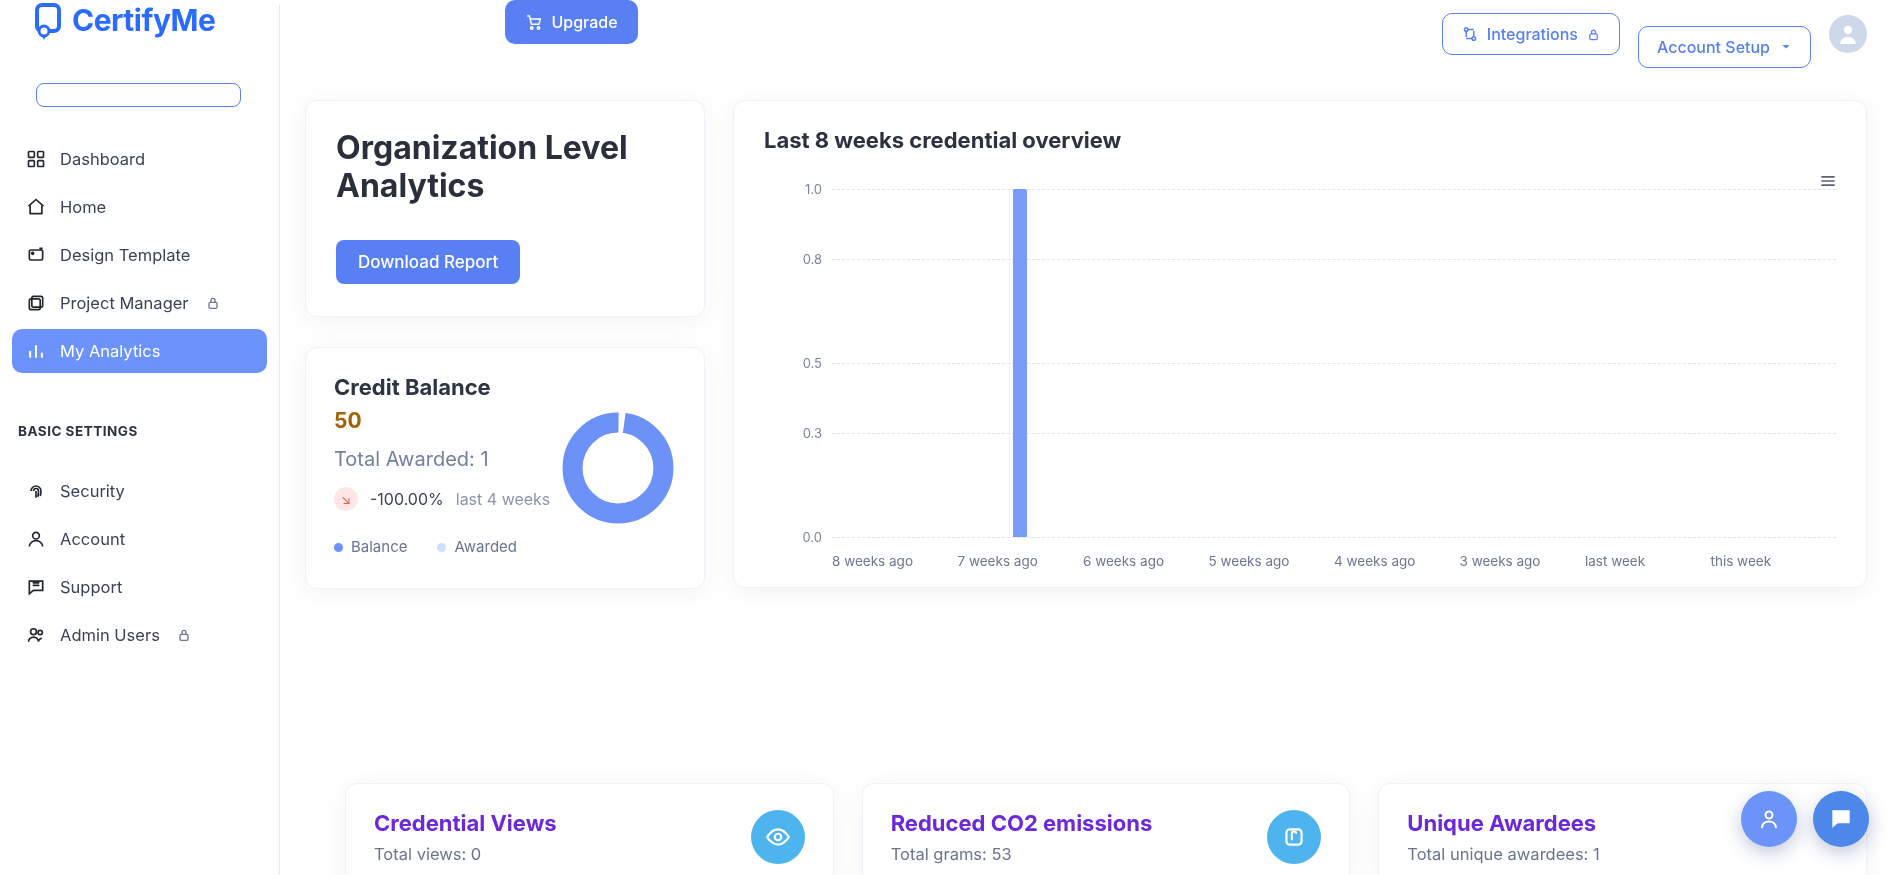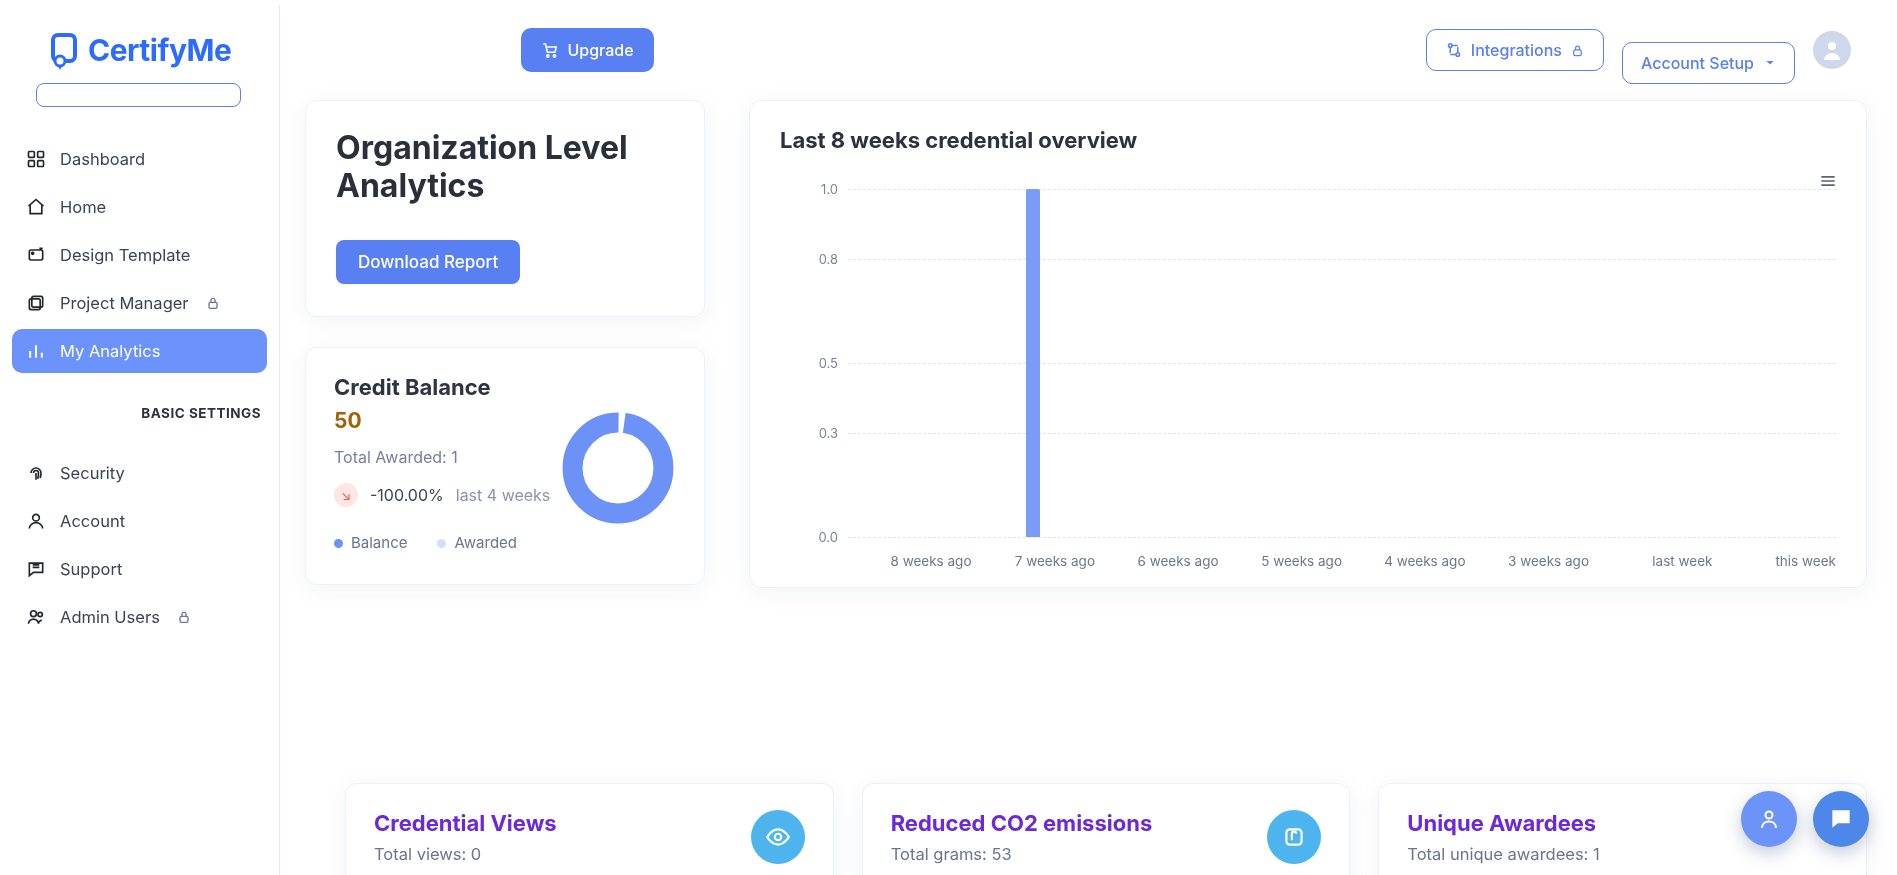--- a/index.html
+++ b/index.html
@@ -10,72 +10,72 @@
     --border:#e4e8f0;
     --bg:#ffffff;
     --card-shadow:0 4px 24px rgba(40,50,80,0.06);
     --sidebar-active:#6c93fb;
     --light-blue:#4db4ed;
     --donut:#6c92f7;
   }
   *{box-sizing:border-box;font-family:Inter,Arial,Helvetica,sans-serif;}
   body{margin:0;background:var(--bg);color:var(--text);width:1897px;height:875px;overflow:hidden;position:relative;}
   
-  .topbar{position:absolute;top:0;left:0;right:0;height:100px;display:flex;align-items:center;padding:0 46px;}
+  .topbar{position:absolute;top:0;left:0;right:0;height:100px;display:flex;align-items:flex-start;padding:0 30px;}
   .logo{display:flex;align-items:center;gap:2px;font-size:30px;font-weight:700;color:#2c6bff;letter-spacing:-0.5px;}
   .logo svg{flex:0 0 auto;}
   .topbar .spacer{flex:1;}
   .btn{display:inline-flex;align-items:center;gap:8px;border:none;border-radius:10px;padding:12px 20px;font-size:16px;font-weight:500;cursor:pointer;}
   .btn-primary{background:var(--brand);color:#fff;}
   .btn-outline{background:#fff;color:var(--brand);border:1.6px solid var(--brand);padding:10px 18px;border-radius:10px;}
   .top-actions{display:flex;align-items:center;gap:18px;}
   .avatar{width:38px;height:38px;border-radius:50%;background:#cfd8ea;display:flex;align-items:center;justify-content:center;color:#fff;}
   .upgrade-wrap{margin-left:290px;}
   
   .sidebar{position:absolute;top:5px;left:0;width:280px;bottom:0;border-right:1px solid var(--border);padding:0 12px;overflow:hidden;}
   .sidebar-scroll{position:absolute;top:78px;left:12px;right:12px;bottom:0;}
   .topup{position:relative;border:1.5px solid var(--brand);border-radius:8px;height:24px;width:205px;margin-left:24px;overflow:hidden;}
   .topup span{position:absolute;top:-14px;left:0;right:0;text-align:center;font-size:12px;color:#7a8aa9;letter-spacing:1px;font-weight:600;}
   .nav{margin-top:30px;display:flex;flex-direction:column;gap:4px;}
   .nav-item{display:flex;align-items:center;gap:14px;padding:12px 14px;border-radius:10px;color:#3a4256;font-size:16.5px;cursor:pointer;}
   .nav-item.active{background:var(--sidebar-active);color:#fff;}
   .nav-item .ico{width:20px;height:20px;flex:0 0 20px;color:#23262e;}
   .nav-item.active .ico{color:#fff;}
   .nav-item .lock{margin-left:2px;width:16px;height:16px;color:#6c7594;}
-  .section-label{margin:32px 6px 10px 6px;font-size:13.5px;font-weight:700;letter-spacing:0.5px;color:#2d3240;text-align:right;}
-  
-  .main{position:absolute;top:100px;left:305px;right:30px;bottom:0;display:flex;gap:44px;}
+  .section-label{margin:50px 6px 10px 6px;font-size:13.5px;font-weight:700;letter-spacing:0.5px;color:#2d3240;}
+  
+  .main{position:absolute;top:100px;left:305px;right:30px;bottom:0;display:flex;gap:28px;}
   .col-left{width:400px;flex:0 0 400px;display:flex;flex-direction:column;gap:30px;}
   .col-right{flex:1;display:flex;flex-direction:column;gap:30px;}
   .card{background:#fff;border:1px solid #eef1f7;border-radius:12px;box-shadow:var(--card-shadow);}
   .org-card{padding:28px 30px 32px 30px;}
   .org-title{font-size:32px;font-weight:700;line-height:1.2;color:#2a2f3c;}
   .dl-btn{margin-top:34px;background:var(--brand);color:#fff;border:none;border-radius:8px;padding:12px 22px;font-size:17px;font-weight:500;cursor:pointer;}
   .credit-card{padding:26px 28px 32px 28px;position:relative;}
   .cc-title{font-size:22px;font-weight:700;color:#2d3442;}
   .cc-value{margin-top:8px;font-size:21px;font-weight:700;color:#a16207;}
-  .cc-awarded{margin-top:14px;color:#74809e;font-size:16px;}
+  .cc-awarded{margin-top:14px;color:#74809e;font-size:20px;}
   .cc-row{margin-top:16px;display:flex;align-items:center;gap:12px;font-size:16px;}
   .badge-down{width:24px;height:24px;border-radius:50%;background:#fde6e3;display:flex;align-items:center;justify-content:center;color:#e45b4a;font-size:13px;}
   .cc-row .pct{color:#3e4556;}
   .cc-row .period{color:#8b94ac;}
   .legend{margin-top:26px;display:flex;gap:30px;font-size:15px;color:#6b7591;}
   .legend .dot{width:9px;height:9px;border-radius:50%;display:inline-block;margin-right:8px;vertical-align:middle;}
   .donut{position:absolute;right:26px;top:60px;width:120px;height:120px;}
   
   .chart-card{padding:26px 30px 24px 30px;position:relative;height:488px;}
   .chart-title{font-size:22px;font-weight:700;color:#2c3240;}
   .chart-menu{position:absolute;right:28px;top:70px;color:#5a6275;cursor:pointer;}
   .plot{position:absolute;left:52px;right:30px;top:88px;bottom:50px;}
   .yaxis{position:absolute;left:0;top:0;bottom:0;width:46px;}
   .ylab{position:absolute;right:10px;font-size:13px;color:#7c8499;transform:translateY(-50%);}
   .plotarea{position:absolute;left:46px;right:0;top:0;bottom:0;}
   .grid{position:absolute;left:0;right:0;border-top:1.5px dashed #dfe4ee;}
   .xaxis{position:absolute;left:46px;right:0;bottom:-32px;display:grid;grid-template-columns:repeat(8,1fr);}
-  .xlab{font-size:13.5px;color:#6d778f;text-align:right;}
+  .xlab{font-size:13.5px;color:#6d778f;text-align:left;}
   .bar{position:absolute;bottom:0;width:14px;background:#7a9bf7;border-radius:2px 2px 0 0;}
   
   .row-stats{display:flex;gap:28px;}
   .stat-card{flex:1;padding:26px 28px;display:flex;justify-content:space-between;align-items:flex-start;min-height:110px;}
   .stat-title{font-size:22px;font-weight:700;color:#6d28d9;}
   .stat-sub{margin-top:8px;color:#6a7490;font-size:16.5px;}
   .stat-icon{width:54px;height:54px;border-radius:50%;background:var(--light-blue);display:flex;align-items:center;justify-content:center;color:#fff;}
   
   .float-bubble{position:absolute;width:56px;height:56px;border-radius:50%;display:flex;align-items:center;justify-content:center;box-shadow:0 6px 18px rgba(40,60,120,0.28);cursor:pointer;color:#fff;}
   .fb1{right:100px;bottom:28px;background:#6c94f8;}

